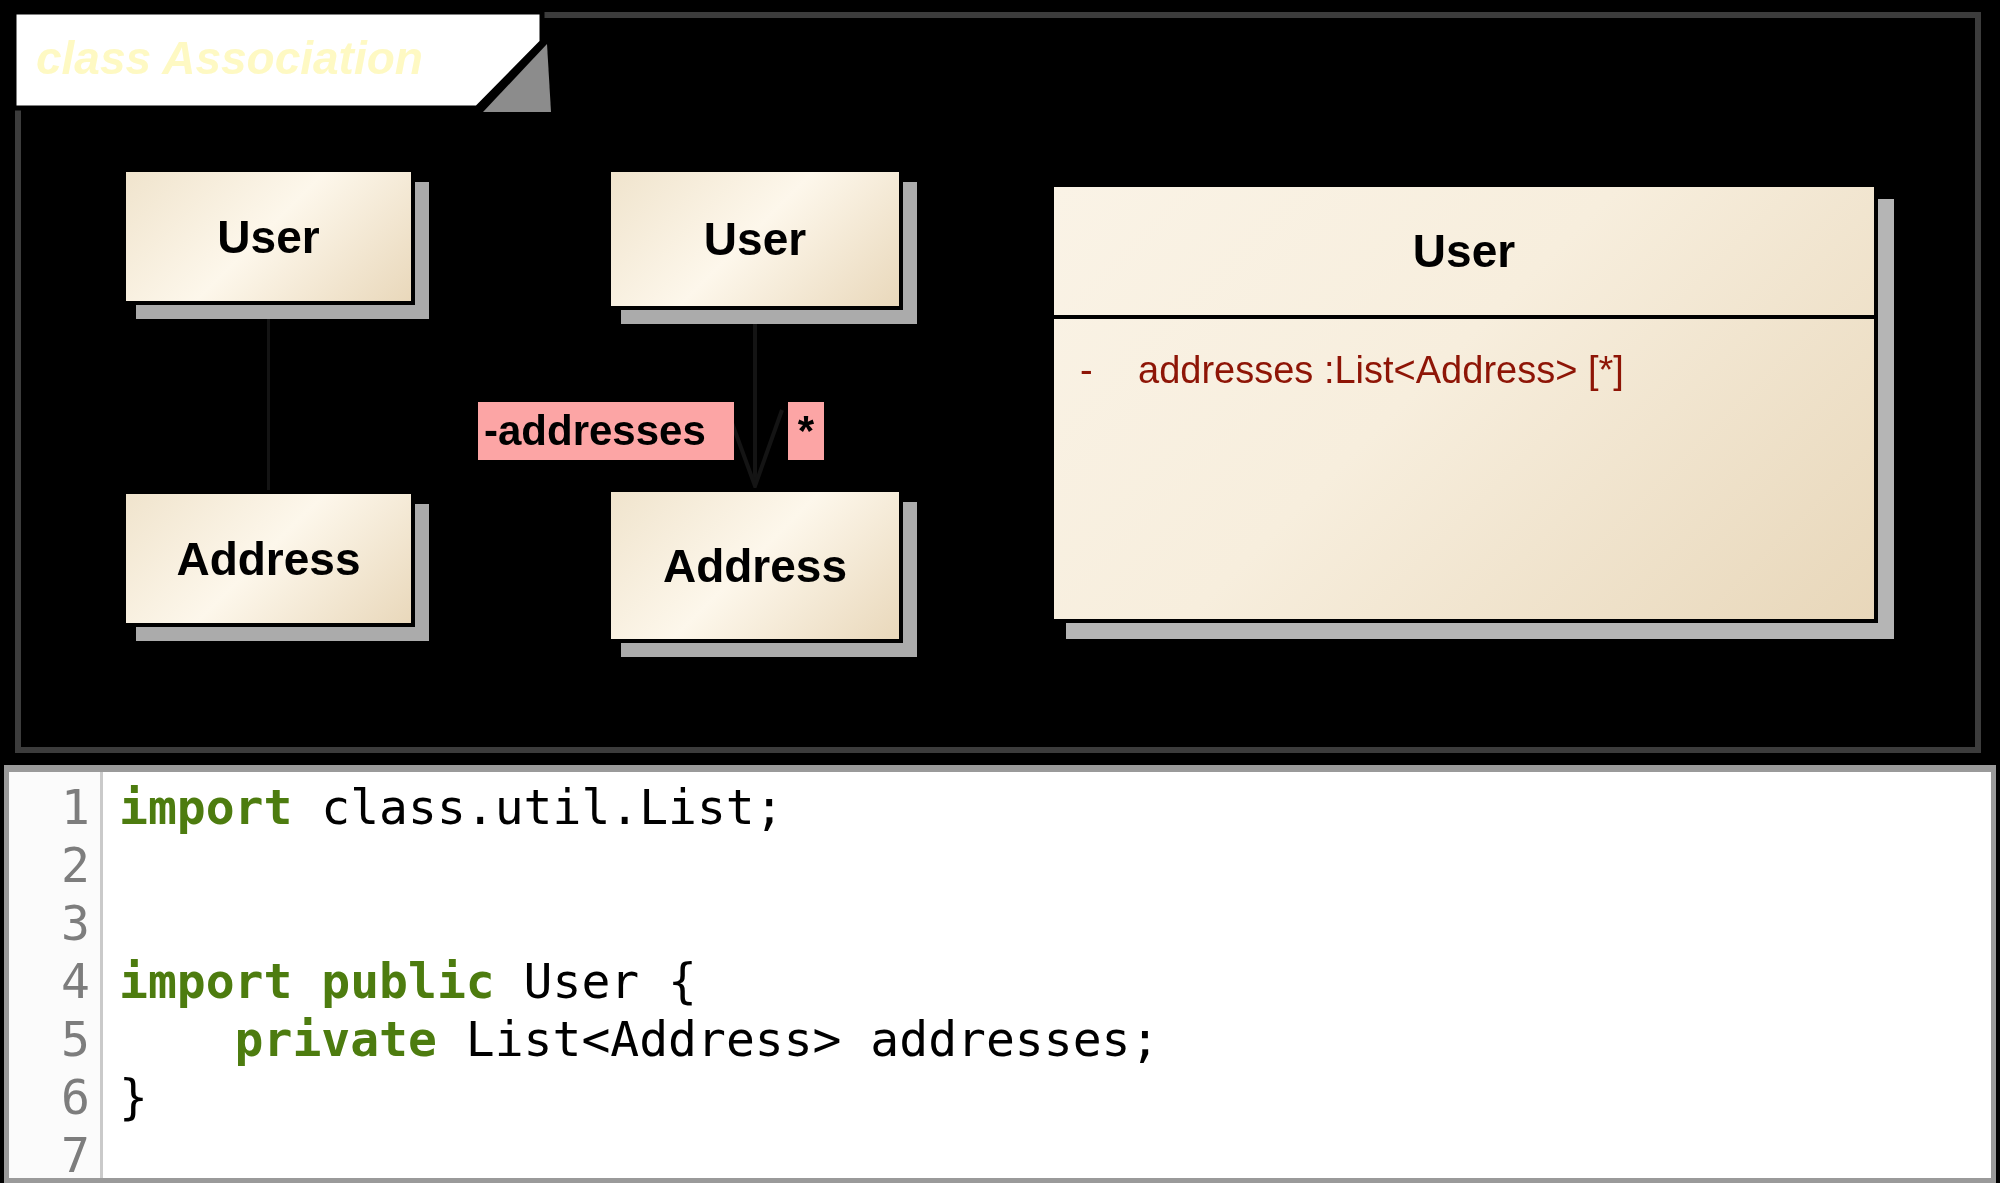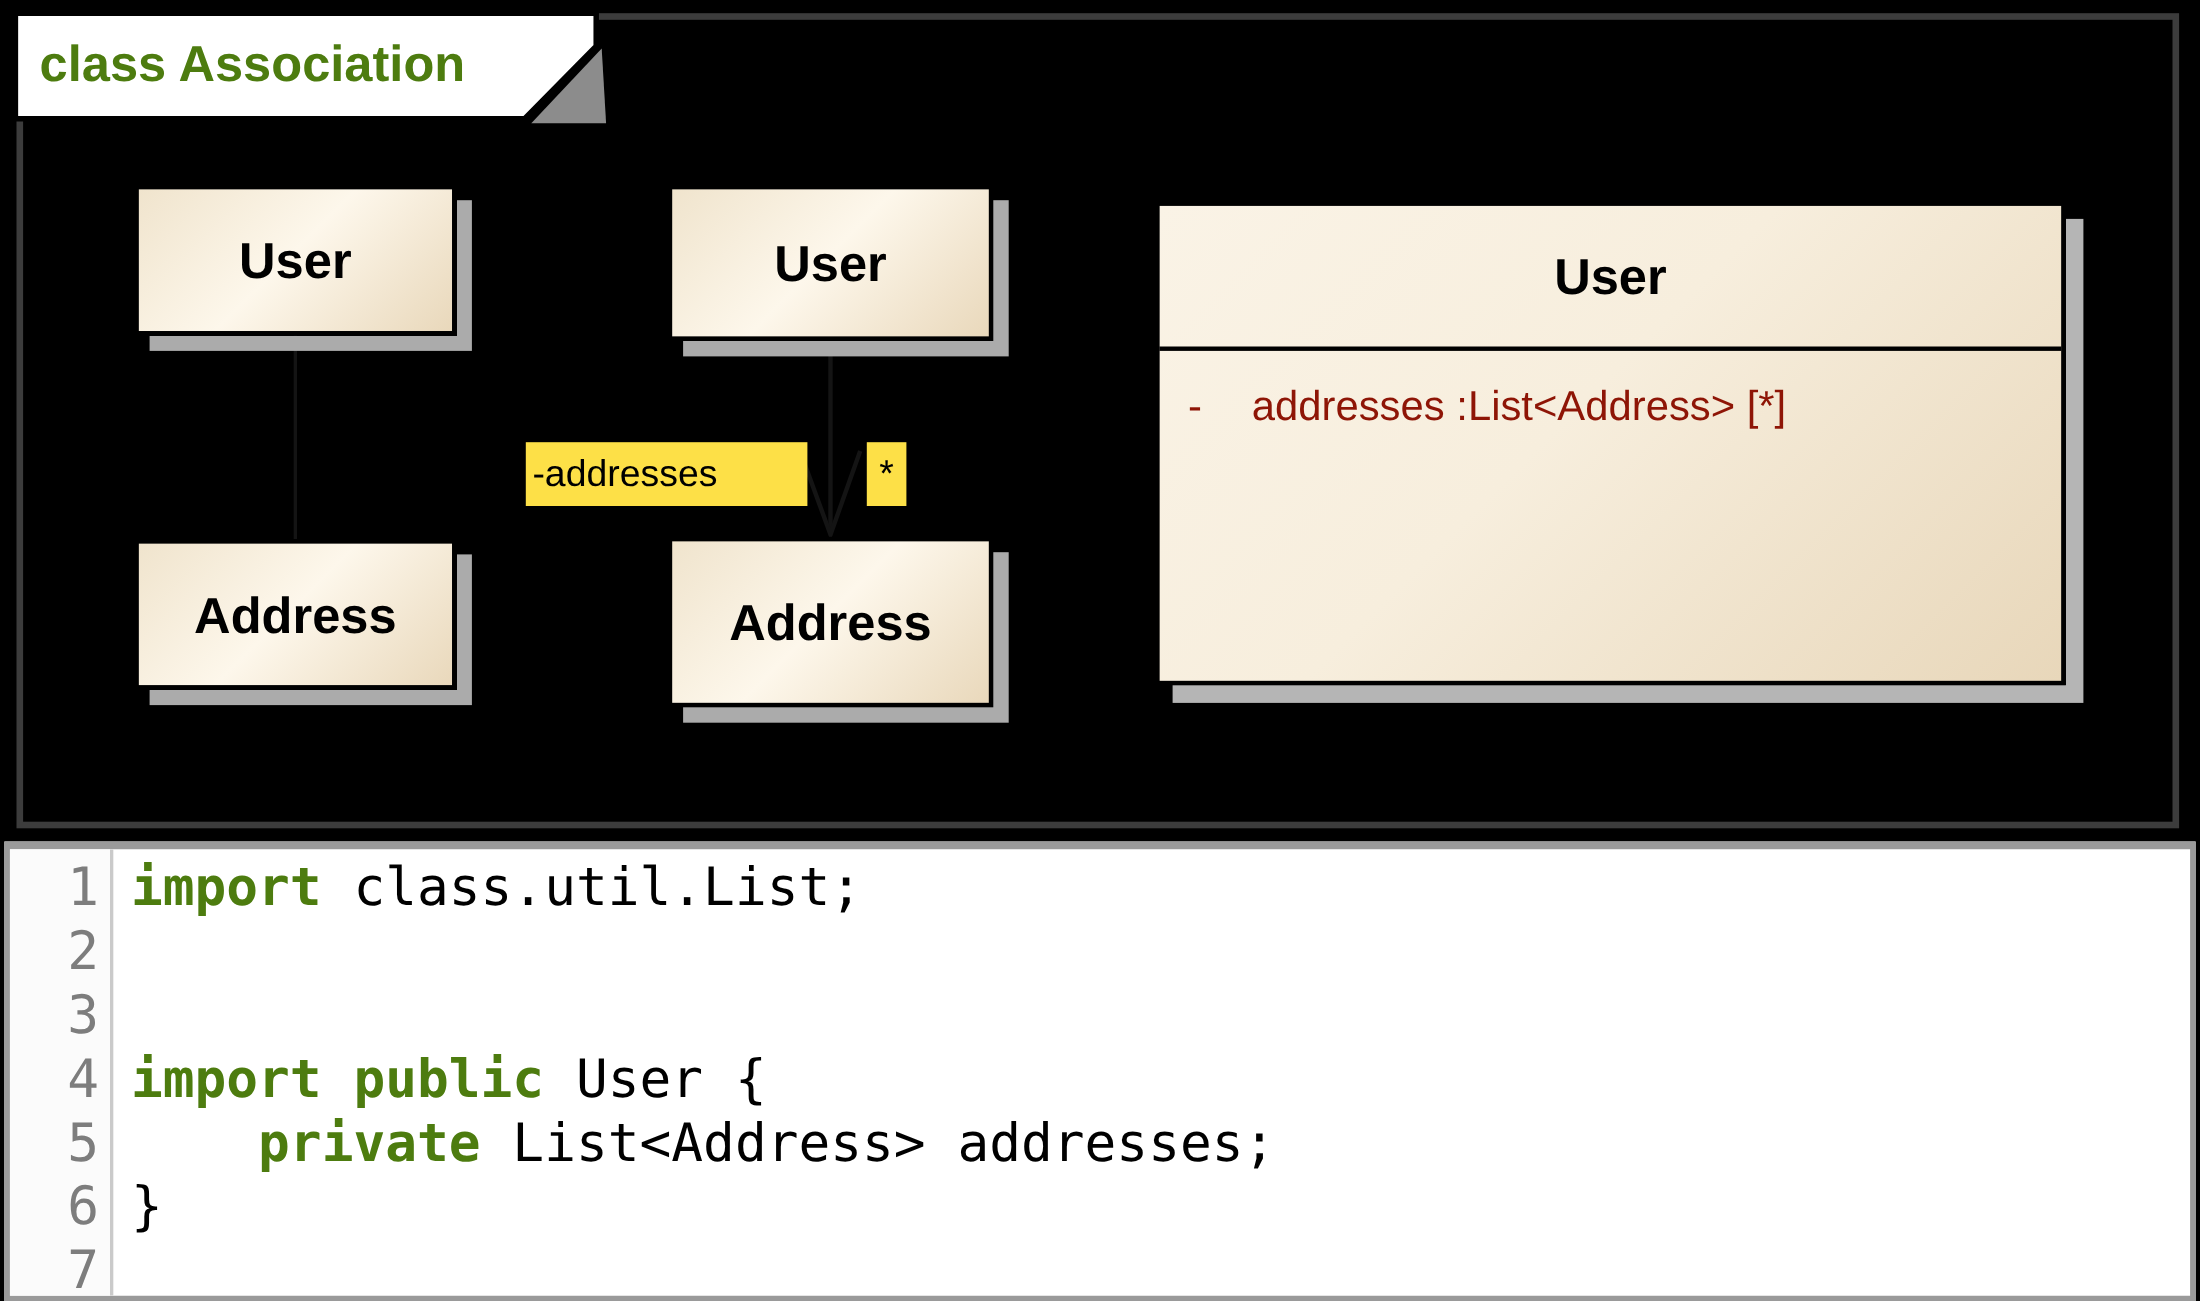--- a/index.html
+++ b/index.html
@@ -5,21 +5,21 @@
   html,body{margin:0;padding:0;background:#000;}
   body{width:2000px;height:1183px;position:relative;overflow:hidden;
        font-family:"Liberation Sans",sans-serif;}
   .abs{position:absolute;}
 
   
   .uml-frame{left:15px;top:12px;width:1966px;height:741px;
              border:6px solid #3c3c3c;box-sizing:border-box;background:transparent;}
   .frame-tab-svg{left:10px;top:6px;width:548px;height:110px;}
   .frame-title{left:10px;top:10px;width:470px;height:96px;display:flex;align-items:center;
-               padding-left:26px;font-size:46px;font-weight:bold;color:#4d7c0f;}
+               padding-left:26px;font-size:46px;font-weight:bold;color:#fef9c3;font-style:italic;}
 
   
   .cls{box-sizing:border-box;border:4px solid #000;
        background:linear-gradient(135deg,#f0e4cd 0%,#fdf7eb 48%,#e9d8bb 100%);
        display:flex;align-items:center;justify-content:center;
        font-size:46px;font-weight:bold;color:#000;
        box-shadow:14px 14px 0 0 #ababab;}
   .box-u1{left:122px;top:168px;width:293px;height:137px;}
   .box-a1{left:122px;top:490px;width:293px;height:137px;}
   .box-u2{left:607px;top:168px;width:296px;height:142px;}
@@ -31,22 +31,22 @@
   .big-cls-title{height:128px;border-bottom:4px solid #000;display:flex;
                  align-items:center;justify-content:center;
                  font-size:46px;font-weight:bold;color:#000;}
   .attr-row{display:flex;margin-top:22px;font-size:38px;color:#8e1506;line-height:58px;}
   .attr-vis{width:84px;padding-left:26px;box-sizing:border-box;}
 
   
   .conn1{left:267px;top:305px;width:3px;height:186px;background:#141414;}
   .conn2-svg{left:688px;top:306px;width:135px;height:184px;}
 
-  .assoc-label{background:#fde047;color:#000;font-size:34px;line-height:58px;
-               display:flex;align-items:center;}
+  .assoc-label{background:#fca5a5;color:#000;font-size:42px;line-height:58px;
+               display:flex;align-items:center;font-weight:bold;}
   .role-label{left:478px;top:402px;width:250px;height:58px;padding-left:6px;}
   .mult-label{left:788px;top:402px;width:36px;height:58px;justify-content:center;}
 
   
   .code-panel{left:4px;top:765px;width:1992px;height:418px;box-sizing:border-box;
               background:#fff;border:5px solid #9a9a9a;border-top-width:7px;
               display:flex;overflow:hidden;}
   .gutter{width:94px;background:#fbfbfb;border-right:3px solid #cacaca;
           box-sizing:border-box;padding:6px 10px 0 0;text-align:right;
           font-family:"DejaVu Sans Mono",monospace;font-size:48px;line-height:58px;color:#7d7d7d;}

